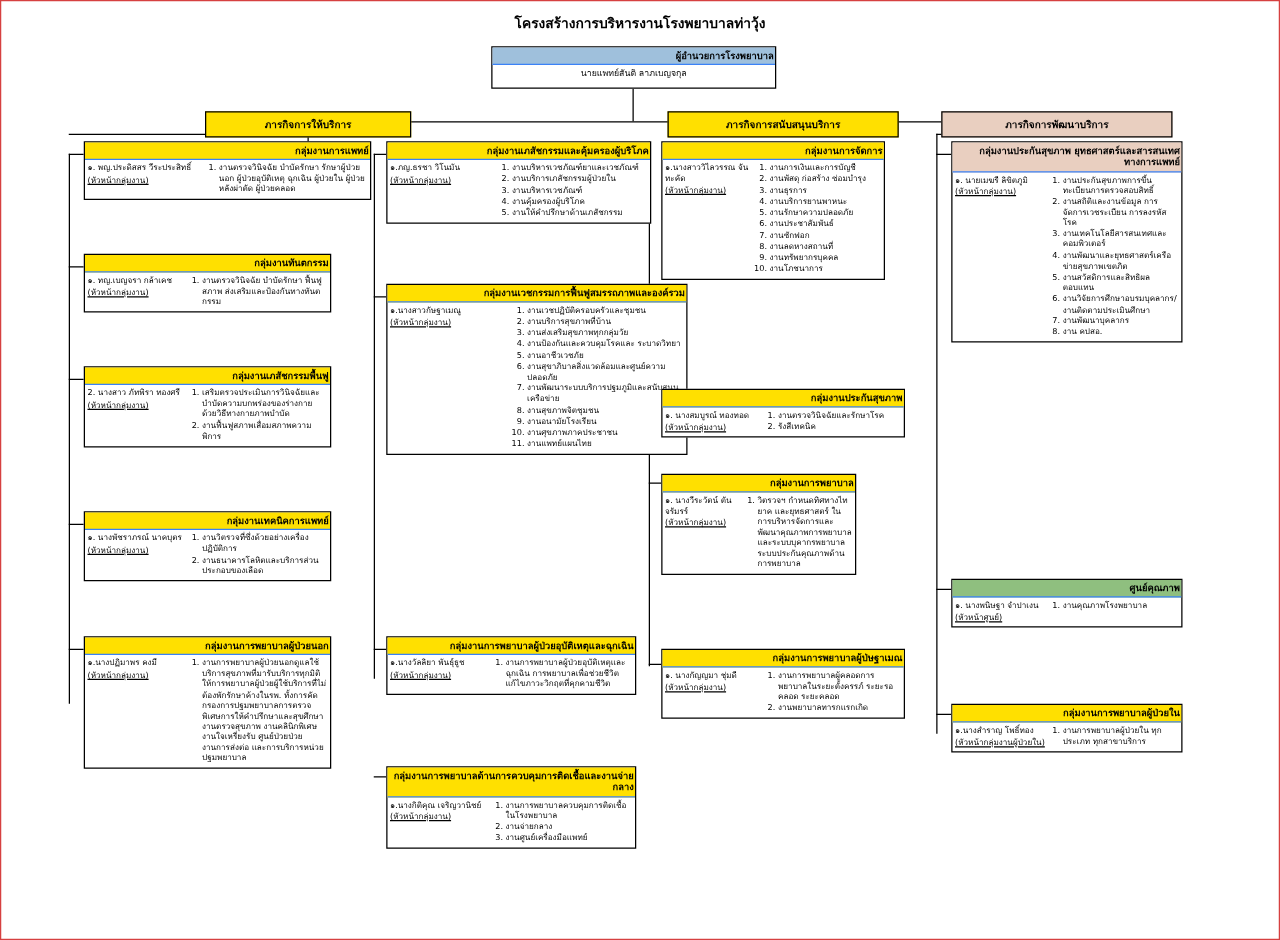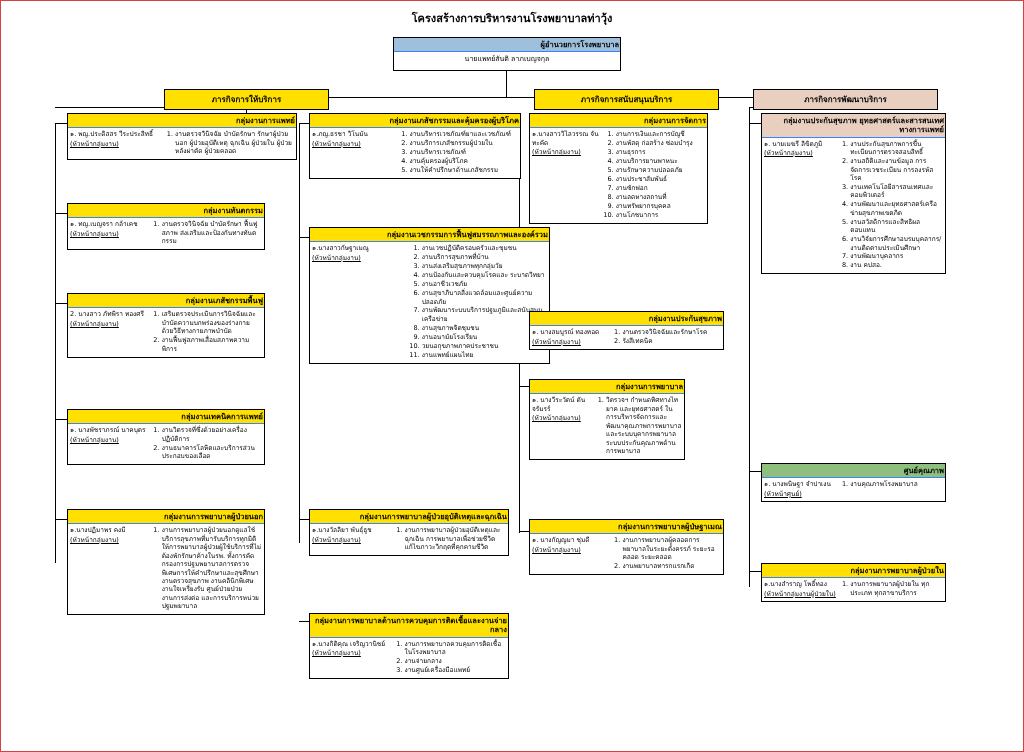--- a/index.html
+++ b/index.html
@@ -246,21 +246,21 @@
         <ol class="items">
           <li>งานเวชปฏิบัติครอบครัวและชุมชน</li>
           <li>งานบริการสุขภาพที่บ้าน</li>
           <li>งานส่งเสริมสุขภาพทุกกลุ่มวัย</li>
           <li>งานป้องกันและควบคุมโรคและ ระบาดวิทยา</li>
           <li>งานอาชีวเวชภัย</li>
           <li>งานสุขาภิบาลสิ่งแวดล้อมและศูนย์ความปลอดภัย</li>
           <li>งานพัฒนาระบบบริการปฐมภูมิและสนับสนุนเครือข่าย</li>
           <li>งานสุขภาพจิตชุมชน</li>
           <li>งานอนามัยโรงเรียน</li>
-          <li>วยนอกุขภาพภาคประชาชน</li>
+          <li>งานศุขภาพภาคประชาชน</li>
           <li>งานแพทย์แผนไทย</li>
         </ol>
       </div>
     </div>
   </div>
 
   <div class="box" style="left:308px; top:508px; width:200px;">
     <div class="hdr yellow">กลุ่มงานการพยาบาลผู้ป่วยอุบัติเหตุและฉุกเฉิน</div>
     <div class="body">
       <div class="col-left">

